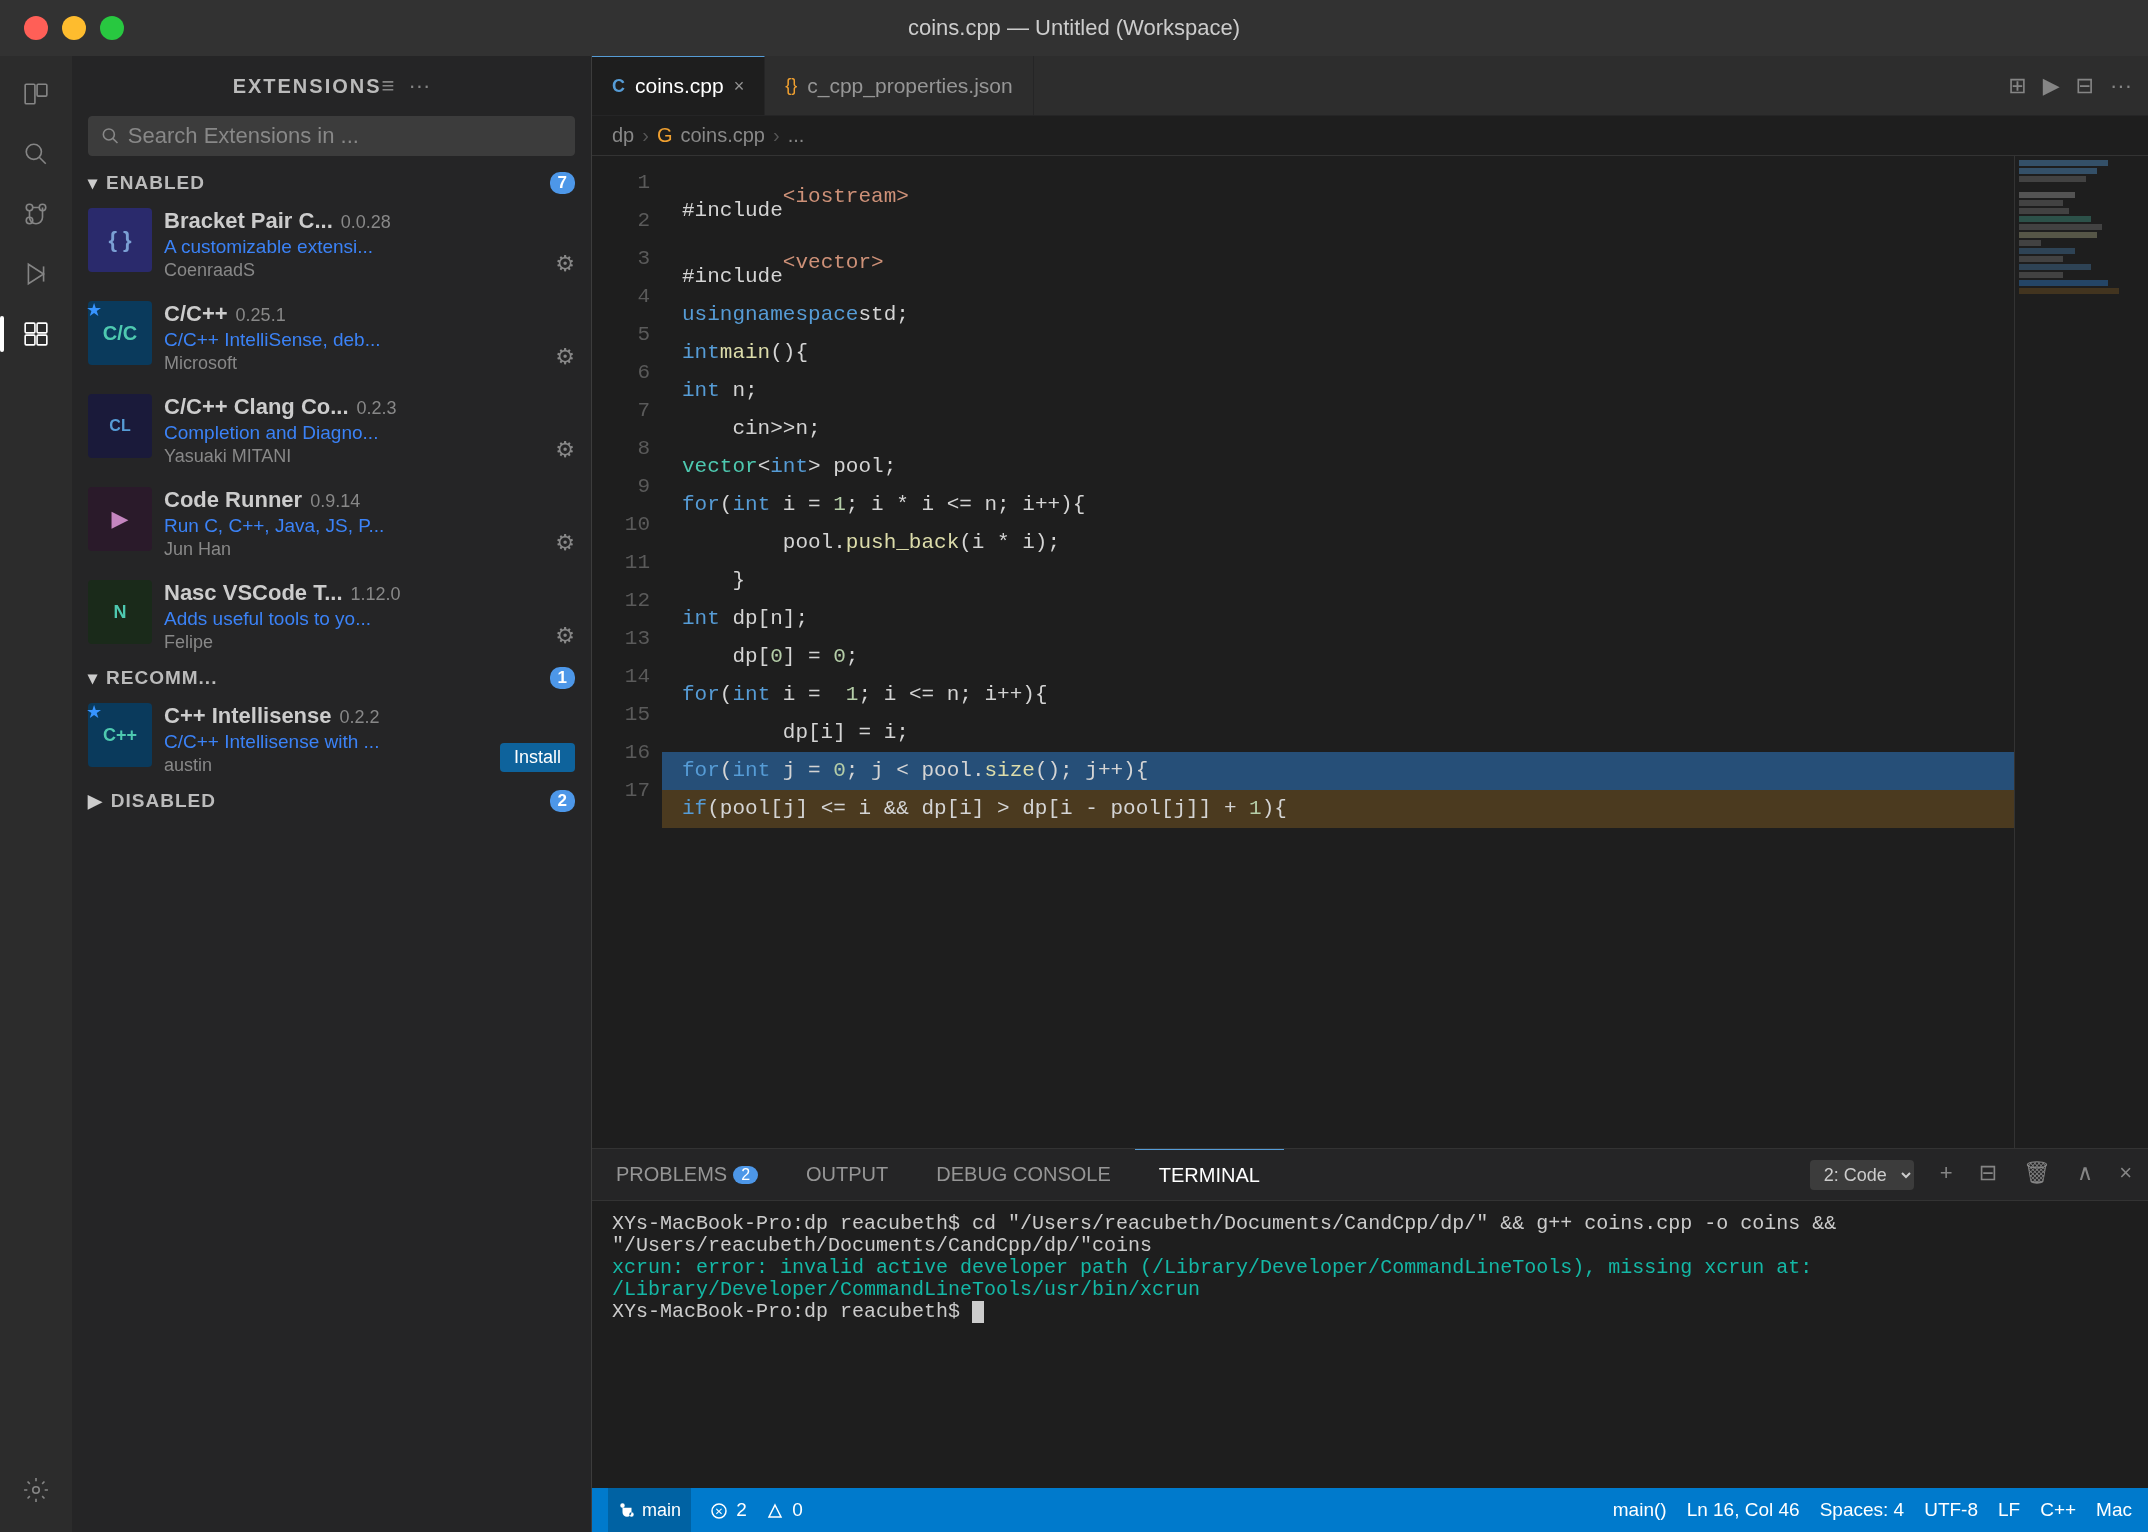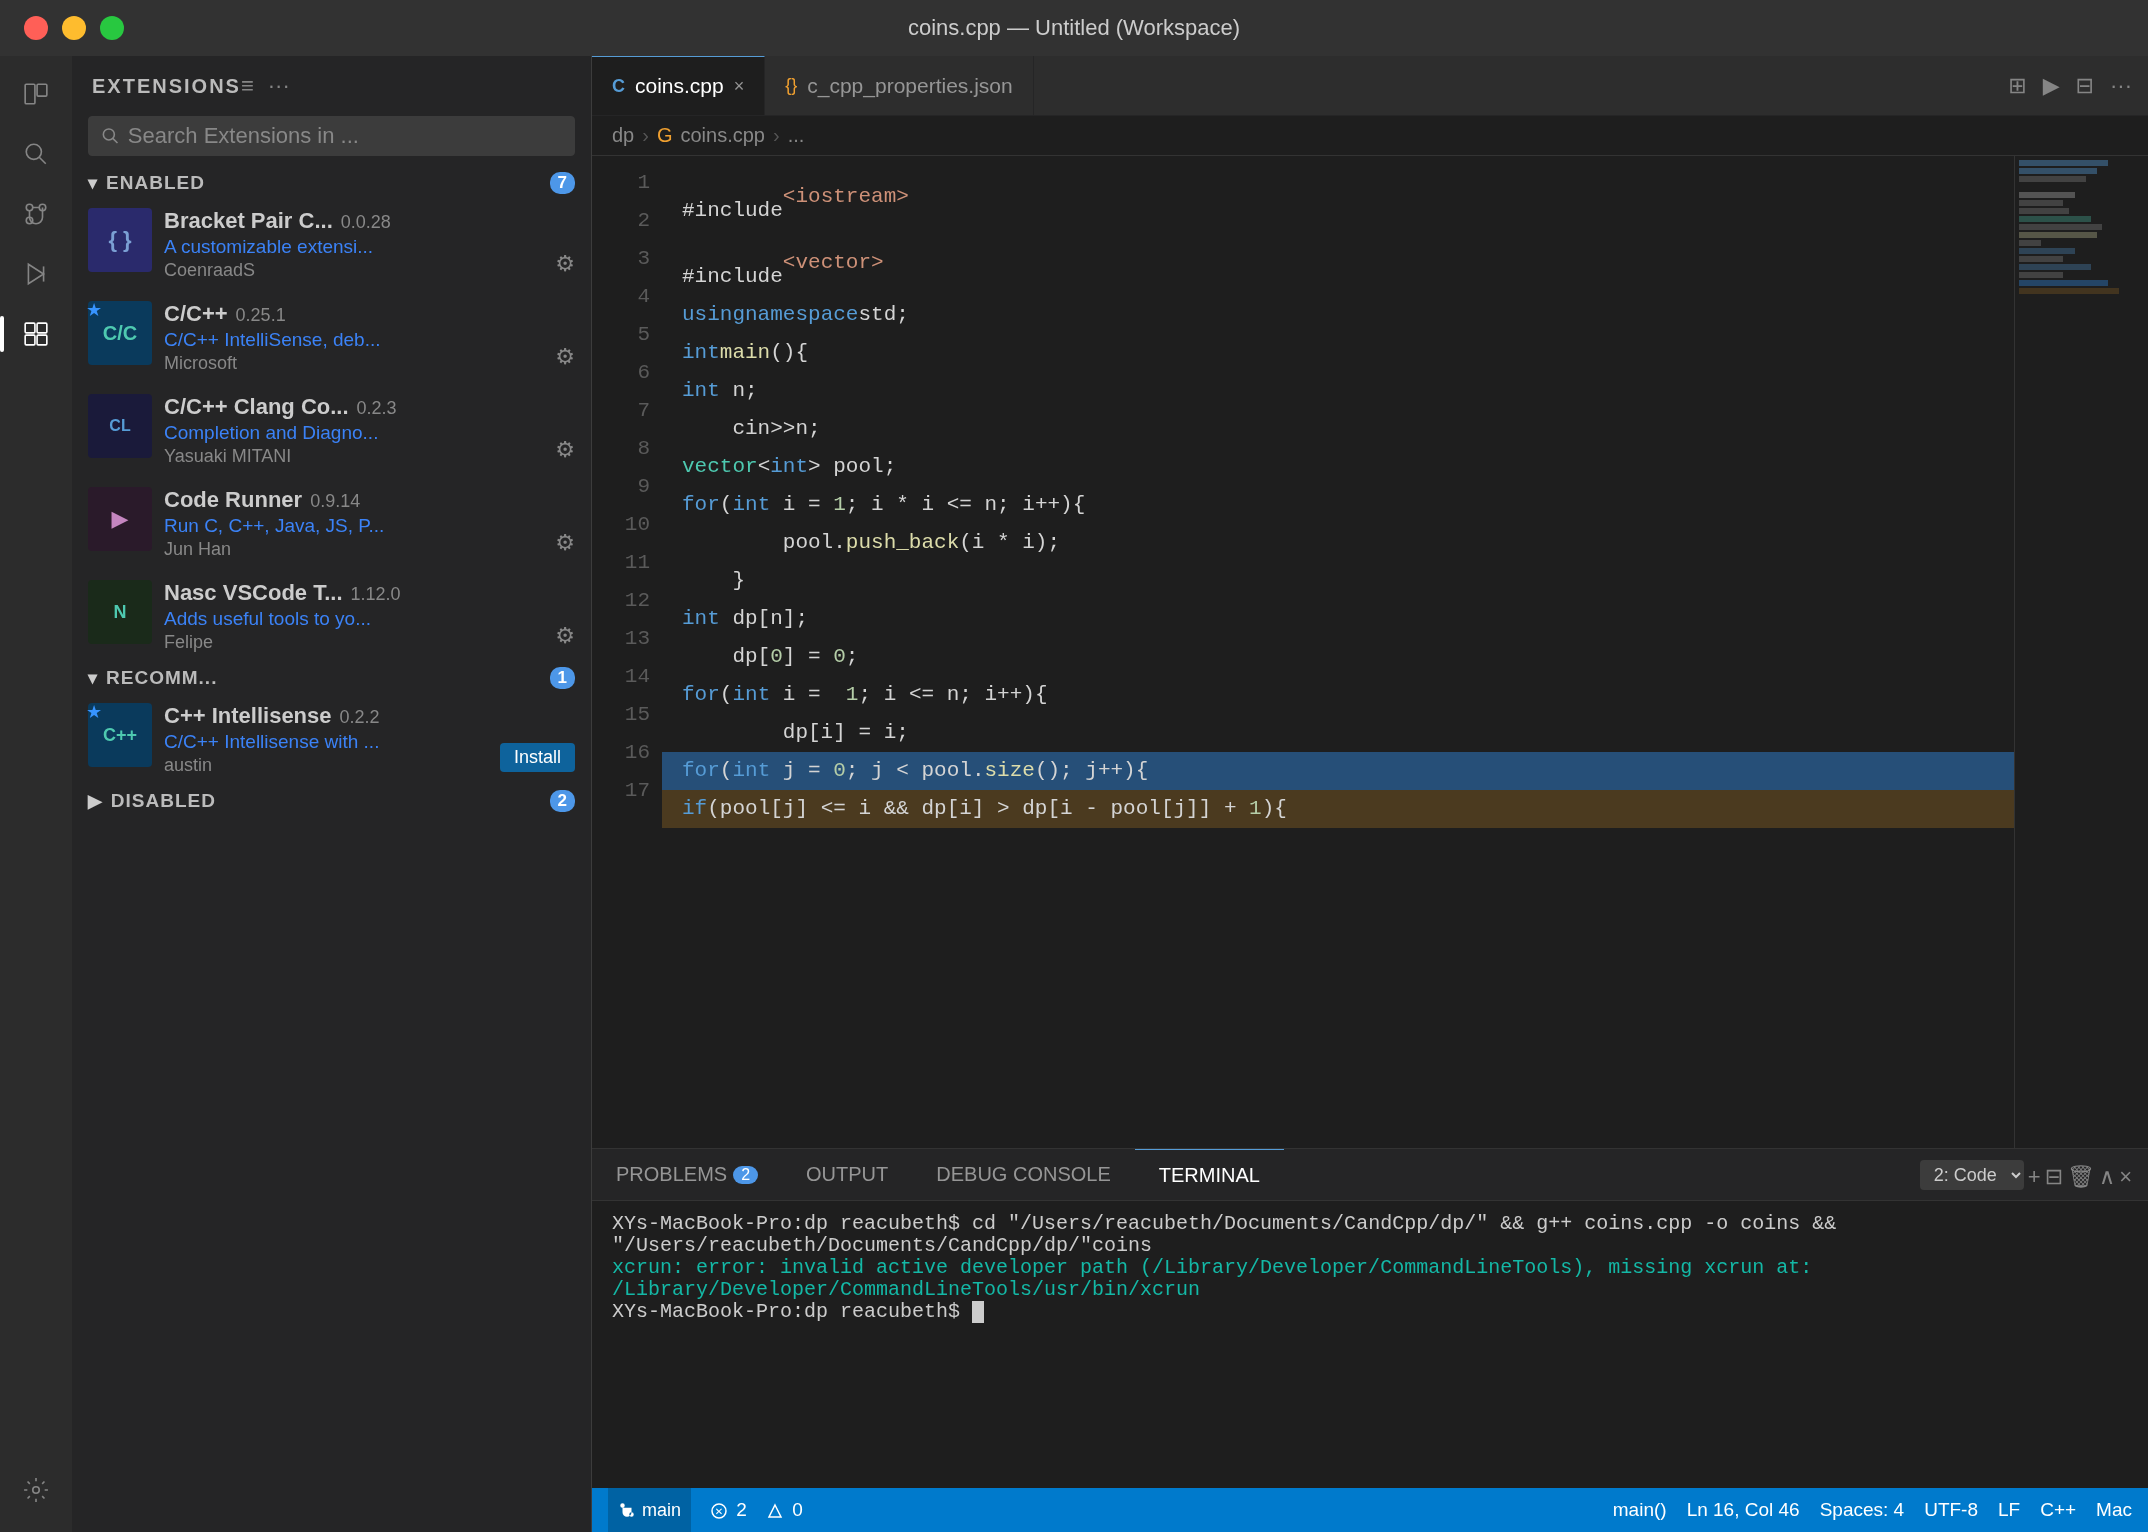--- a/index.html
+++ b/index.html
@@ -99,21 +99,21 @@
     .sidebar {
       width: 520px;
       background: #252526;
       display: flex;
       flex-direction: column;
       border-right: 1px solid #3c3c3c;
     }
     .sidebar-header {
       display: flex;
       align-items: center;
-      justify-content: flex-start;
+      justify-content: center;
       padding: 14px 20px;
       height: 60px;
     }
     .sidebar-title {
       font-size: 20px;
       font-weight: 700;
       color: #bbbbbb;
       letter-spacing: 2px;
       text-transform: uppercase;
     }
@@ -390,23 +390,23 @@
       background: #4d97e8;
       color: white;
       border-radius: 10px;
       padding: 0 8px;
       font-size: 16px;
       margin-left: 6px;
     }
     .panel-tabs-end {
       margin-left: auto;
       display: flex;
-      align-items: flex-end;
+      align-items: flex-start;
       padding: 0 16px;
-      gap: 4px;
+      gap: 26px;
       color: #858585;
     }
     .terminal-selector {
       background: #3c3c3c;
       color: #cccccc;
       border: none;
       padding: 4px 10px;
       font-size: 18px;
       border-radius: 4px;
     }

